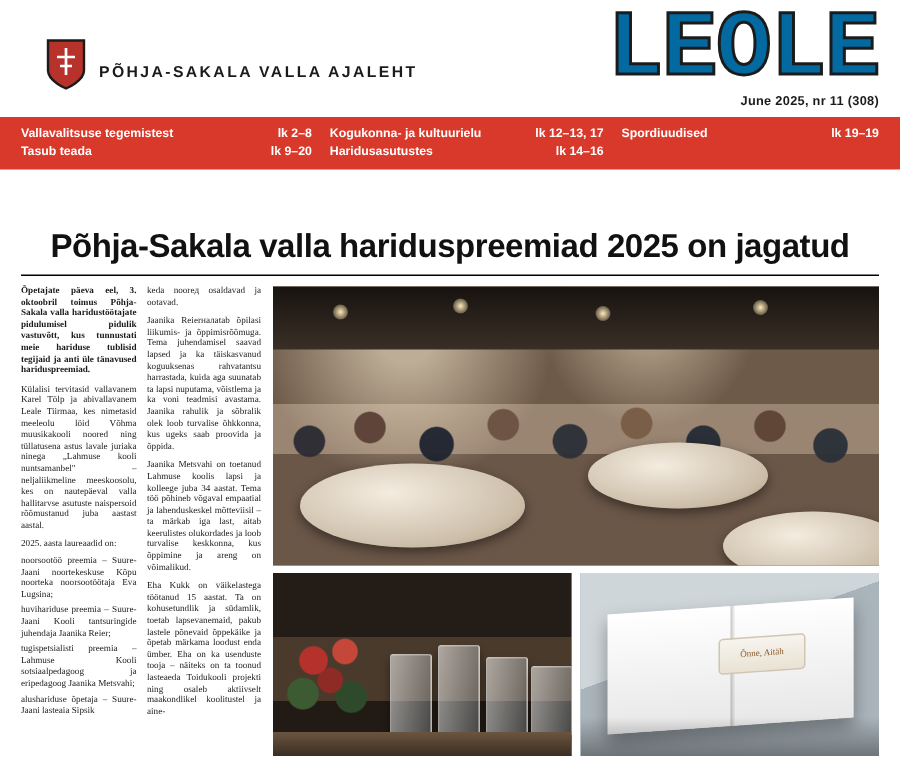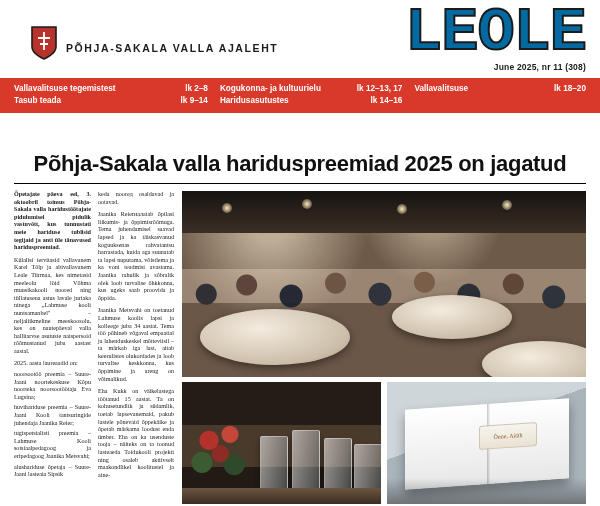--- a/index.html
+++ b/index.html
@@ -289,28 +289,28 @@
     <div class="index-row">
       <div class="index-cell c1">
         <span>Vallavalitsuse tegemistest</span>
         <span class="pg">lk 2–8</span>
       </div>
       <div class="index-cell c2">
         <span>Kogukonna- ja kultuurielu</span>
         <span class="pg">lk 12–13, 17</span>
       </div>
       <div class="index-cell c3">
-        <span>Vallavalitsuse</span>
-        <span class="pg">lk 18–20</span>
+        <span>Spordiuudised</span>
+        <span class="pg">lk 19–19</span>
       </div>
     </div>
     <div class="index-row">
       <div class="index-cell c1">
         <span>Tasub teada</span>
-        <span class="pg">lk 9–14</span>
+        <span class="pg">lk 9–20</span>
       </div>
       <div class="index-cell c2">
         <span>Haridusasutustes</span>
         <span class="pg">lk 14–16</span>
       </div>
     </div>
   </div>
 
   <div class="headline">Põhja-Sakala valla hariduspreemiad 2025 on jagatud</div>
   <div class="rule"></div>

